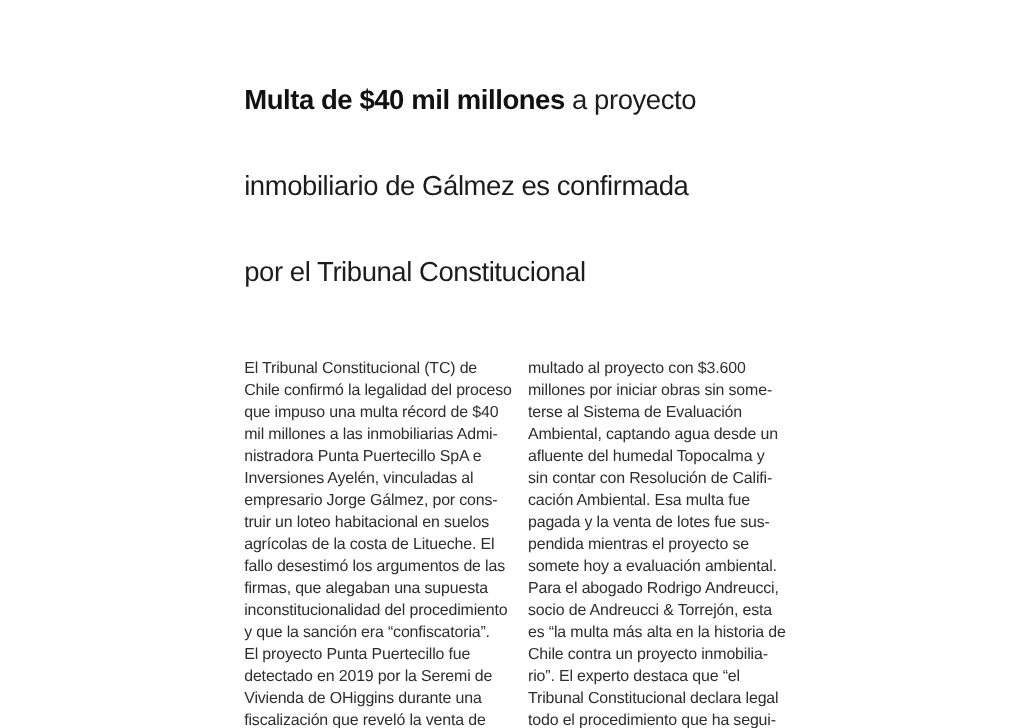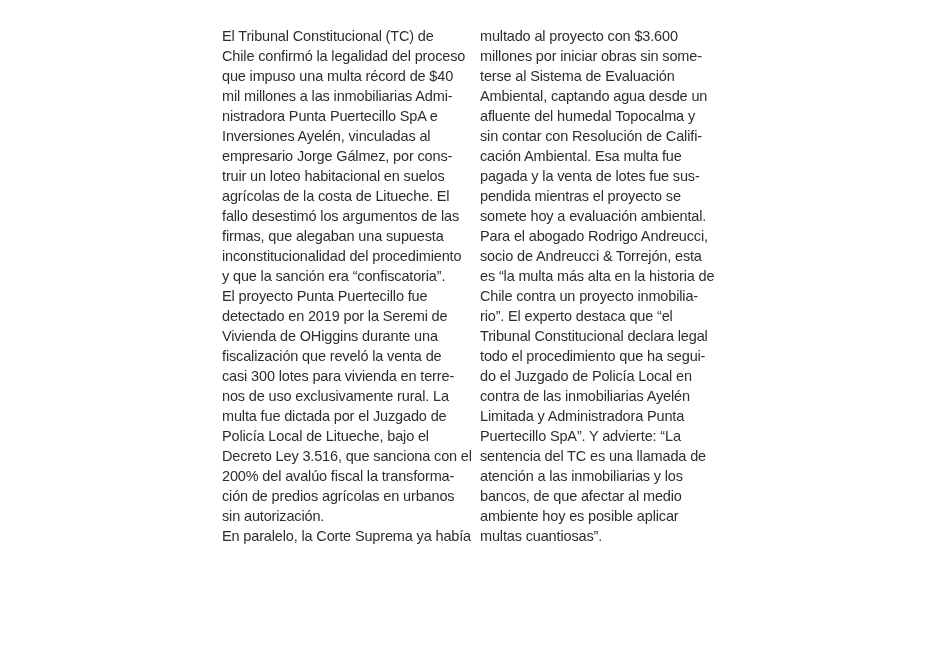--- a/index.html
+++ b/index.html
@@ -46,20 +46,25 @@
     white-space: pre;
   }
   .col-left  { width: 258px; flex: 0 0 258px; }
   .col-right { width: 262px; flex: 0 0 262px; }
 </style>
 </head>
 <body>
 
 <div class="page">
   <article class="article">
+    <h1 class="headline">
+      <span class="hl-line"><strong>Multa de $40 mil millones</strong><span> a proyecto</span></span>
+      <span class="hl-line">inmobiliario de Gálmez es confirmada</span>
+      <span class="hl-line">por el Tribunal Constitucional</span>
+    </h1>
     <div class="body-columns">
       <div class="col col-left">El Tribunal Constitucional (TC) de
 Chile confirmó la legalidad del proceso
 que impuso una multa récord de $40
 mil millones a las inmobiliarias Admi-
 nistradora Punta Puertecillo SpA e
 Inversiones Ayelén, vinculadas al
 empresario Jorge Gálmez, por cons-
 truir un loteo habitacional en suelos
 agrícolas de la costa de Litueche. El

